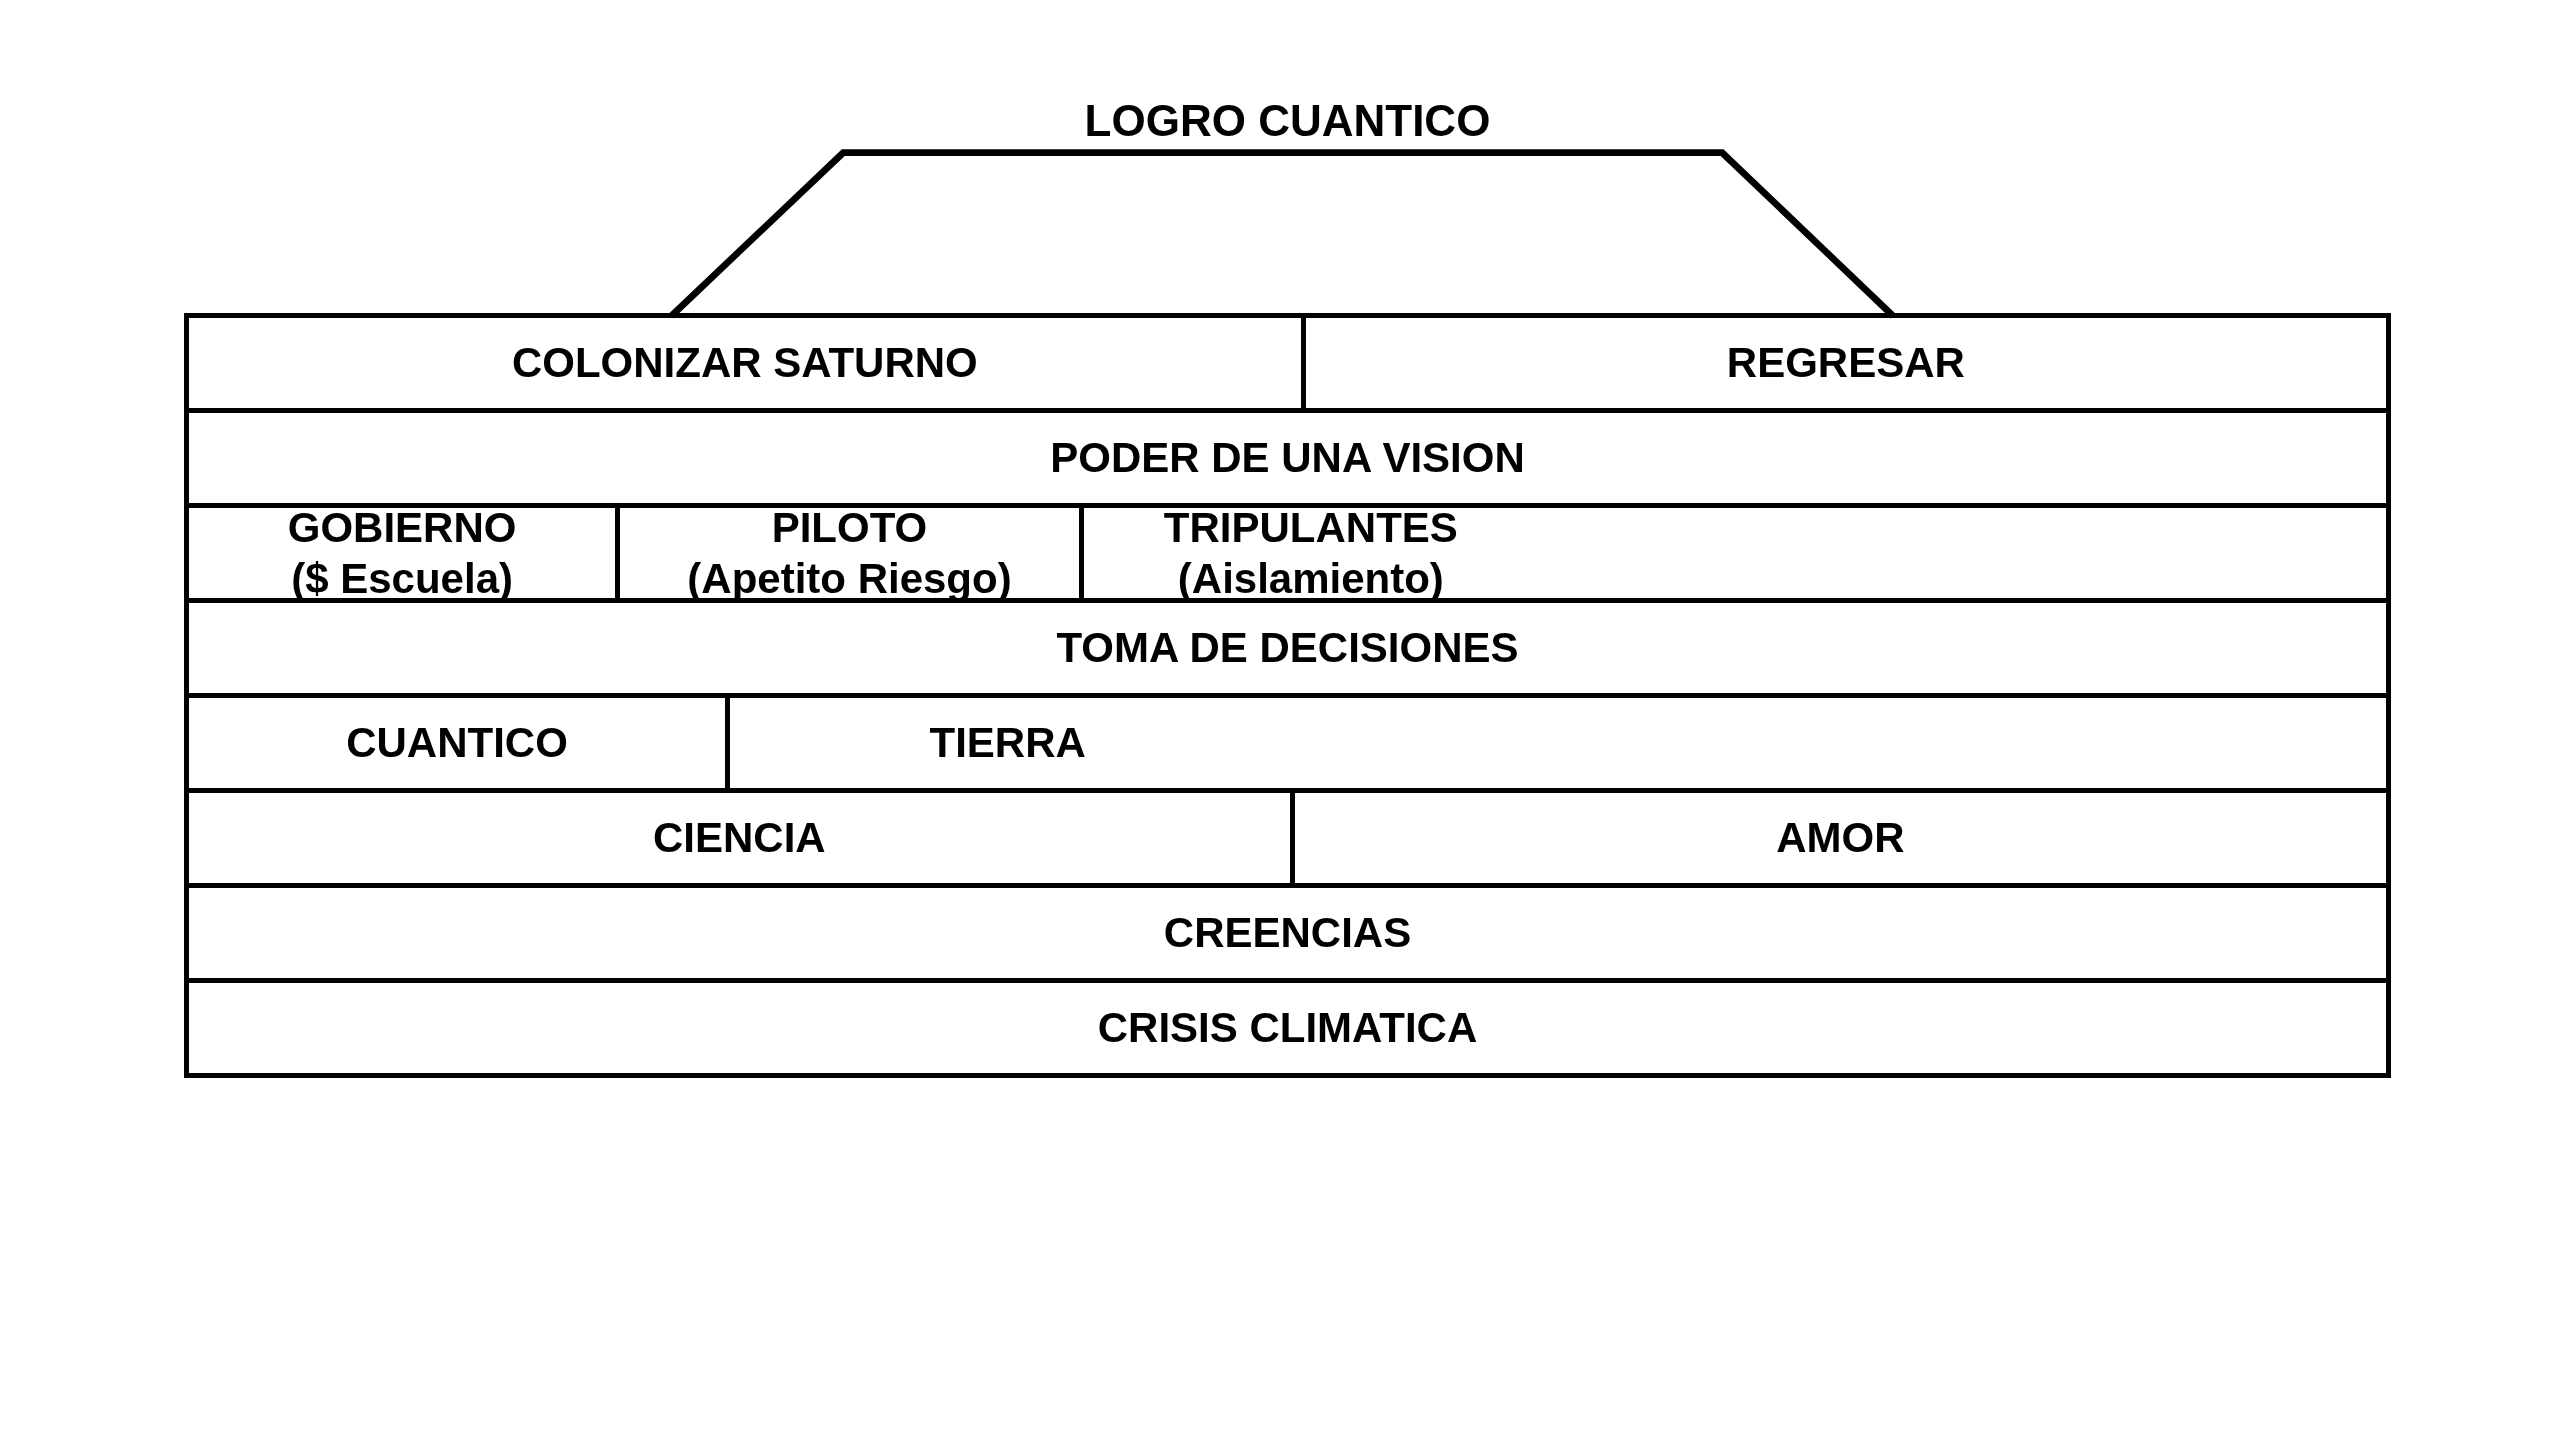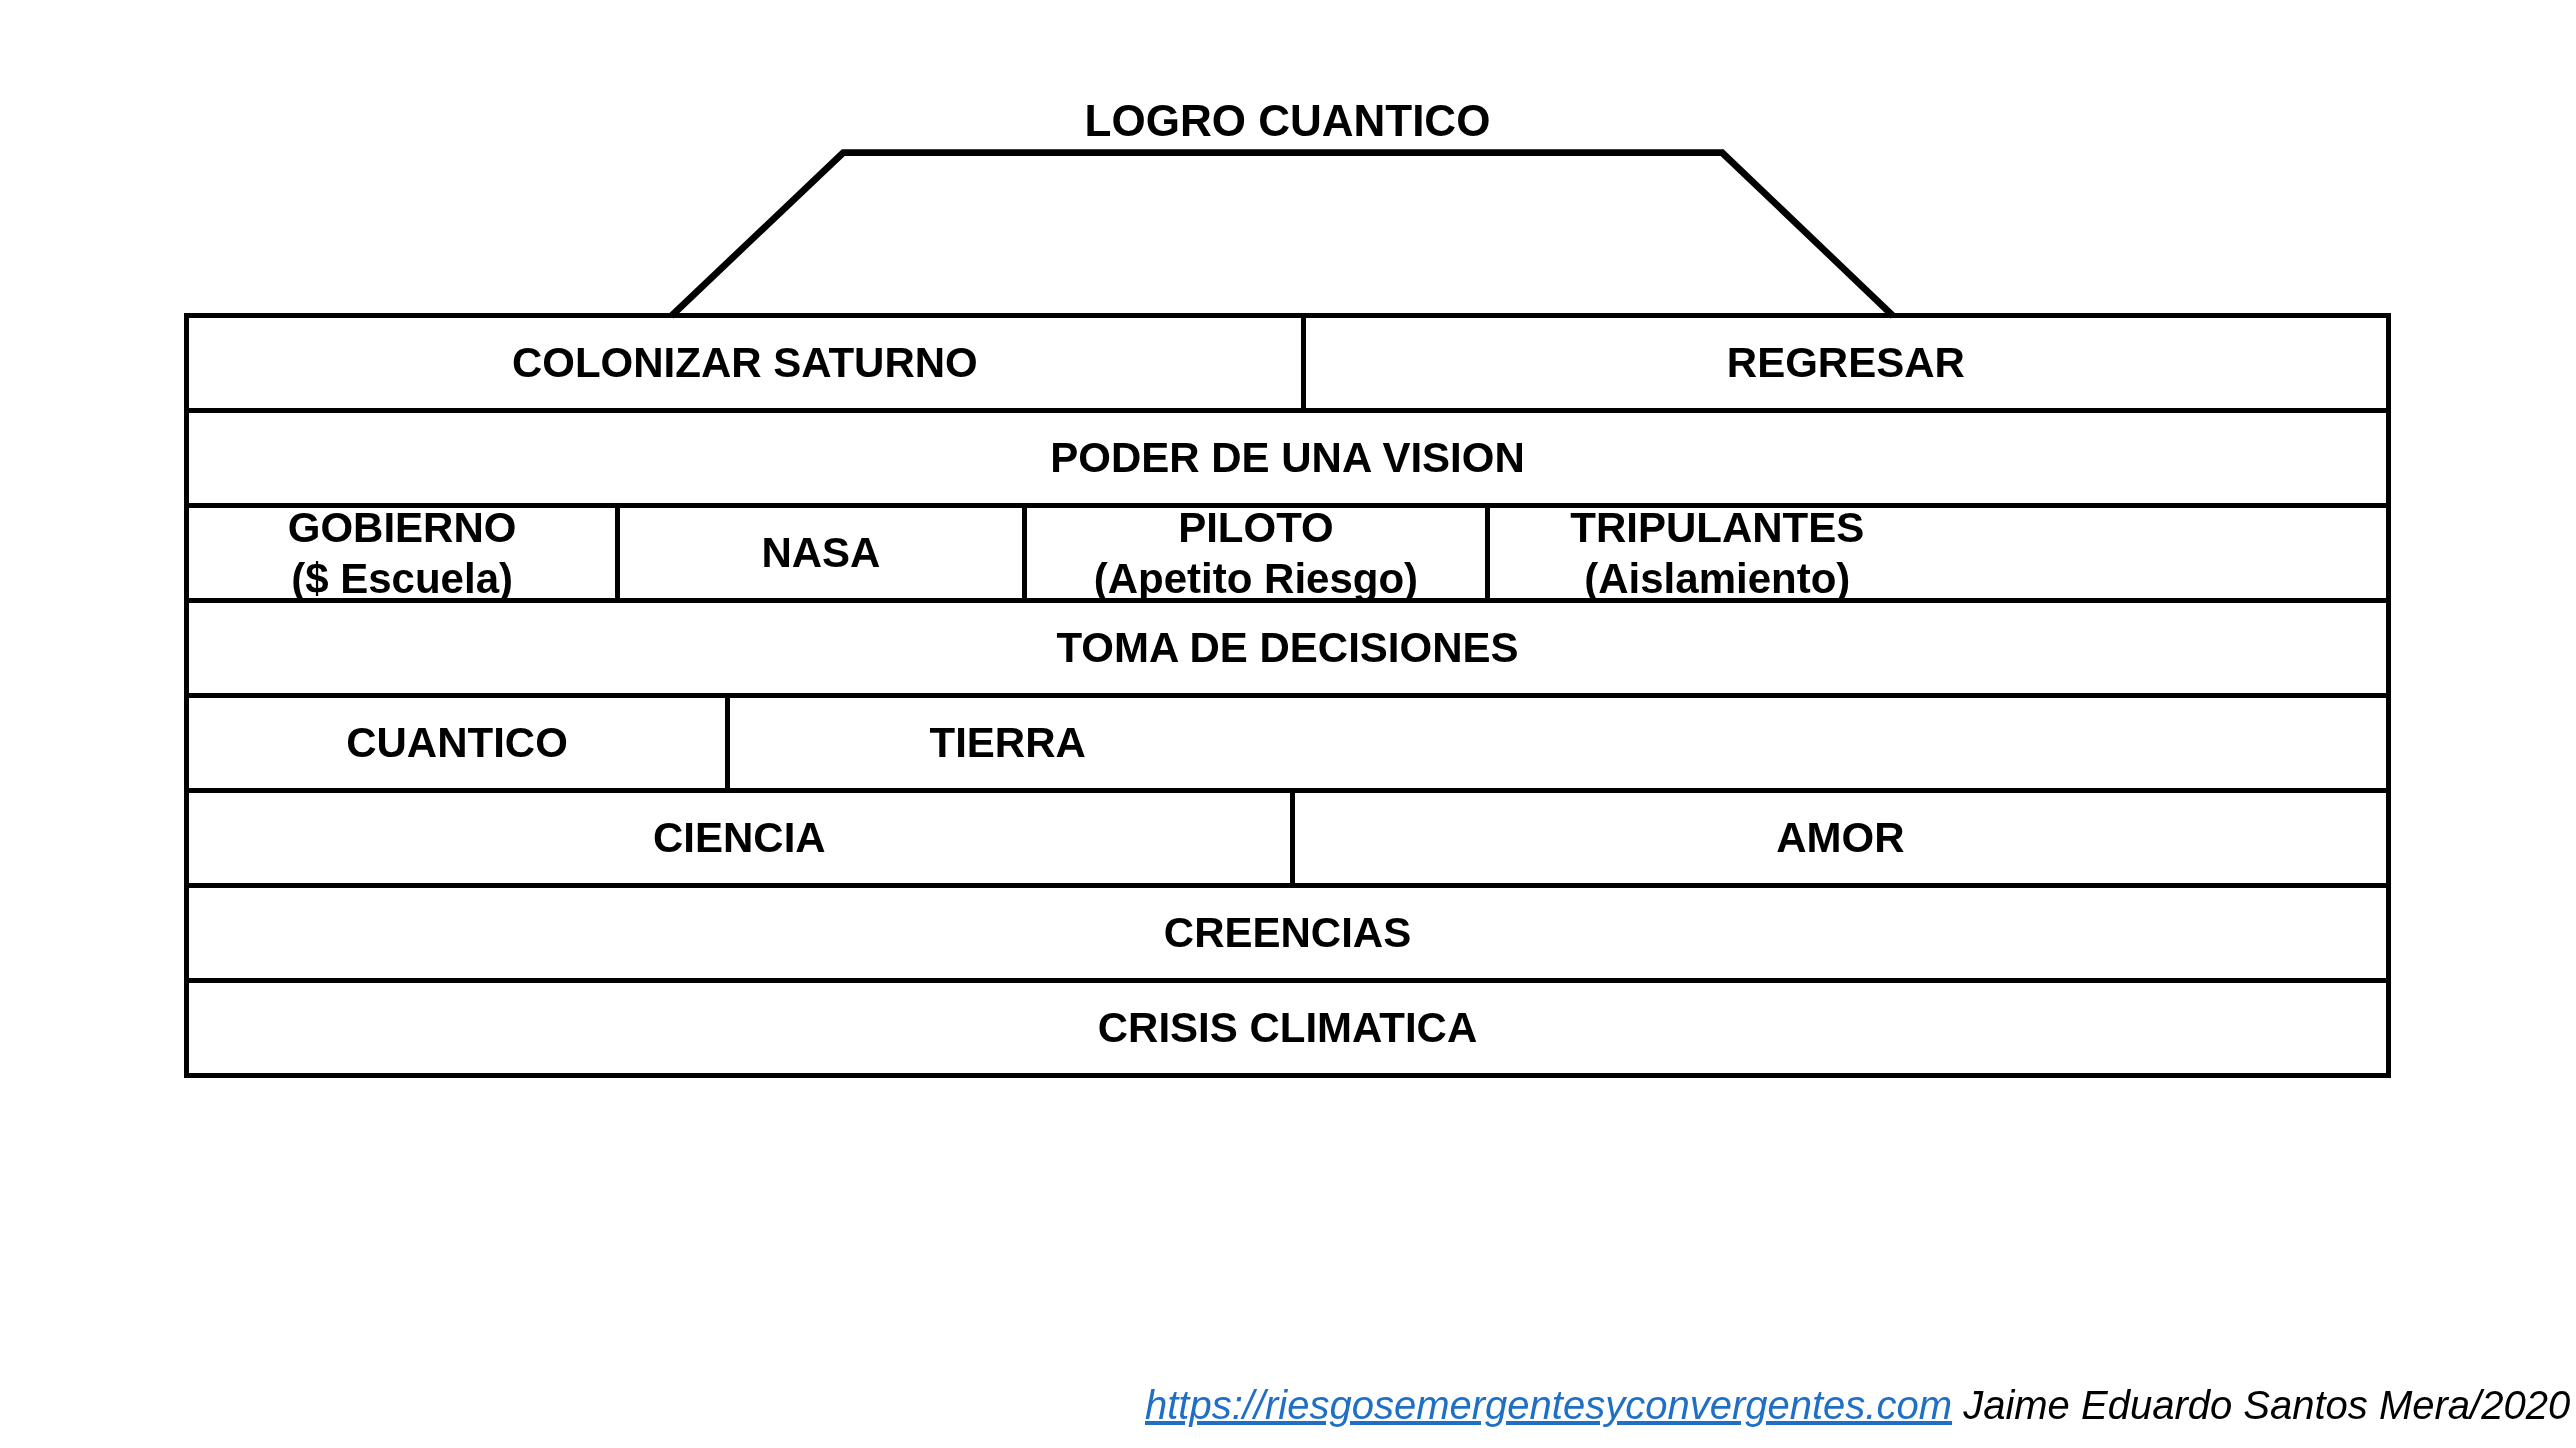--- a/index.html
+++ b/index.html
@@ -75,23 +75,20 @@
       <div class="cell" style="flex-basis:100%;">
         <span>PODER DE UNA VISION</span>
       </div>
     </div>
 
     <div class="row">
       <div class="cell" style="flex-basis:19.4%;">
         <span>GOBIERNO</span>
         <span>($ Escuela)</span>
       </div>
-      <div class="cell" style="flex-basis:18.5%;">
-        <span>NASA</span>
-      </div>
       <div class="cell" style="flex-basis:21.1%;">
         <span>PILOTO</span>
         <span>(Apetito Riesgo)</span>
       </div>
       <div class="cell" style="flex-basis:20.9%;">
         <span>TRIPULANTES</span>
         <span>(Aislamiento)</span>
       </div>
     </div>
 
@@ -126,16 +123,15 @@
     </div>
 
     <div class="row">
       <div class="cell" style="flex-basis:100%;">
         <span>CRISIS CLIMATICA</span>
       </div>
     </div>
 
   </div>
 
-  <div id="footer"><a>https://riesgosemergentesyconvergentes.com</a><span> Jaime Eduardo Santos Mera/2020</span></div>
 
 </div>
 
 
 </body></html>

